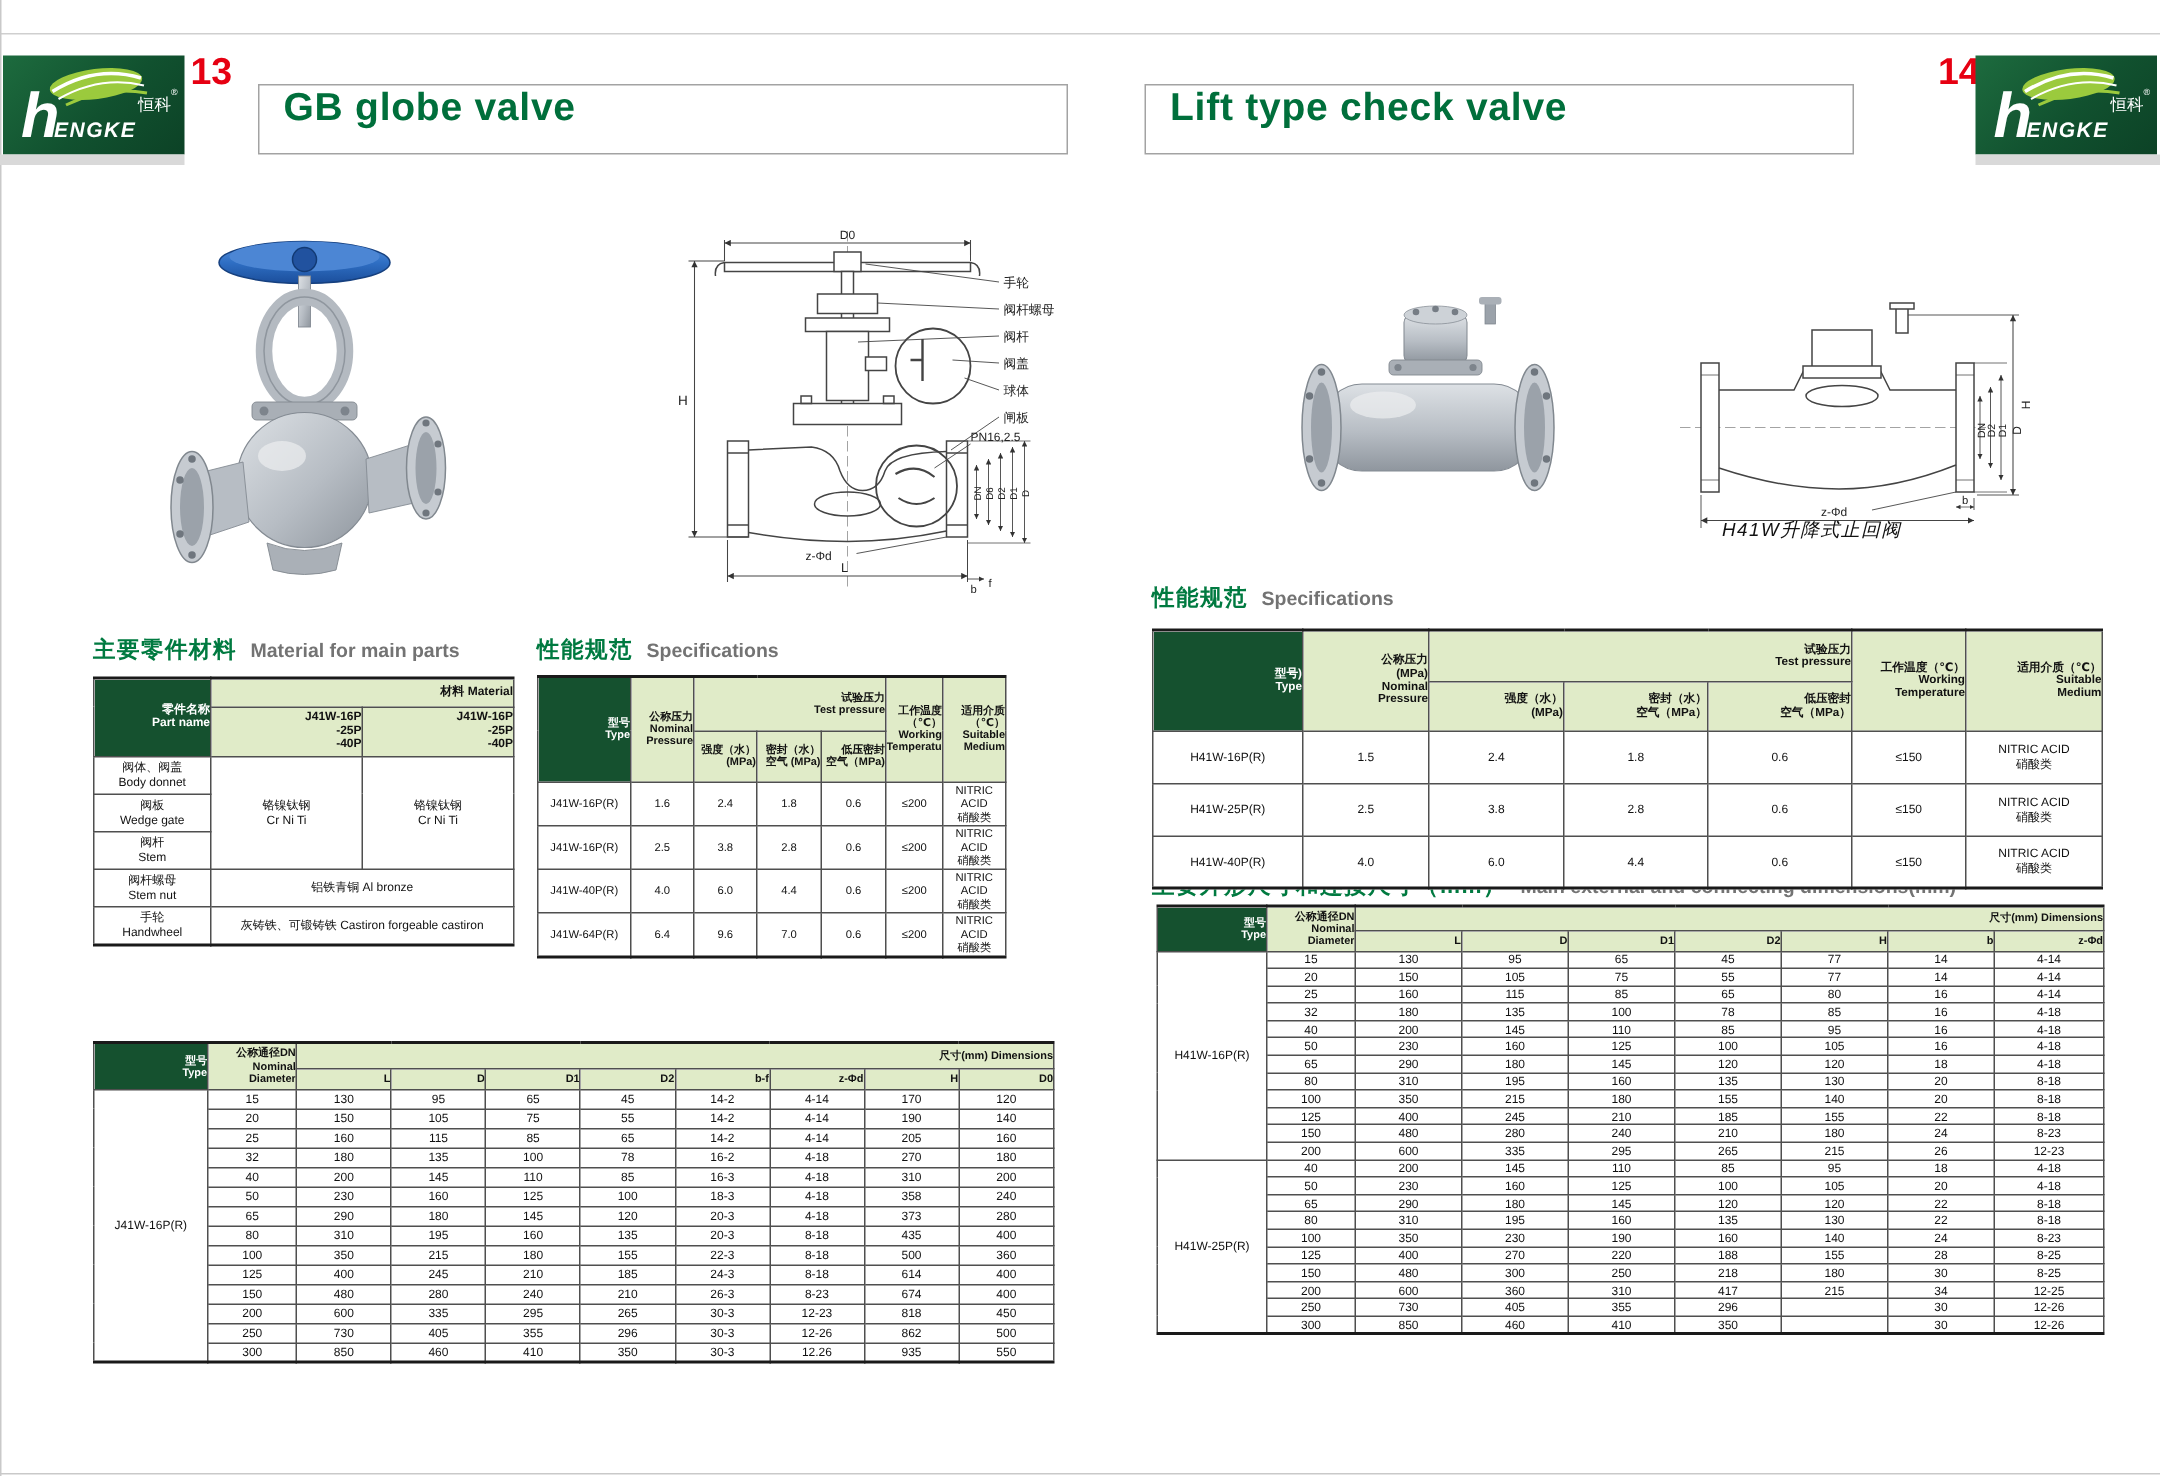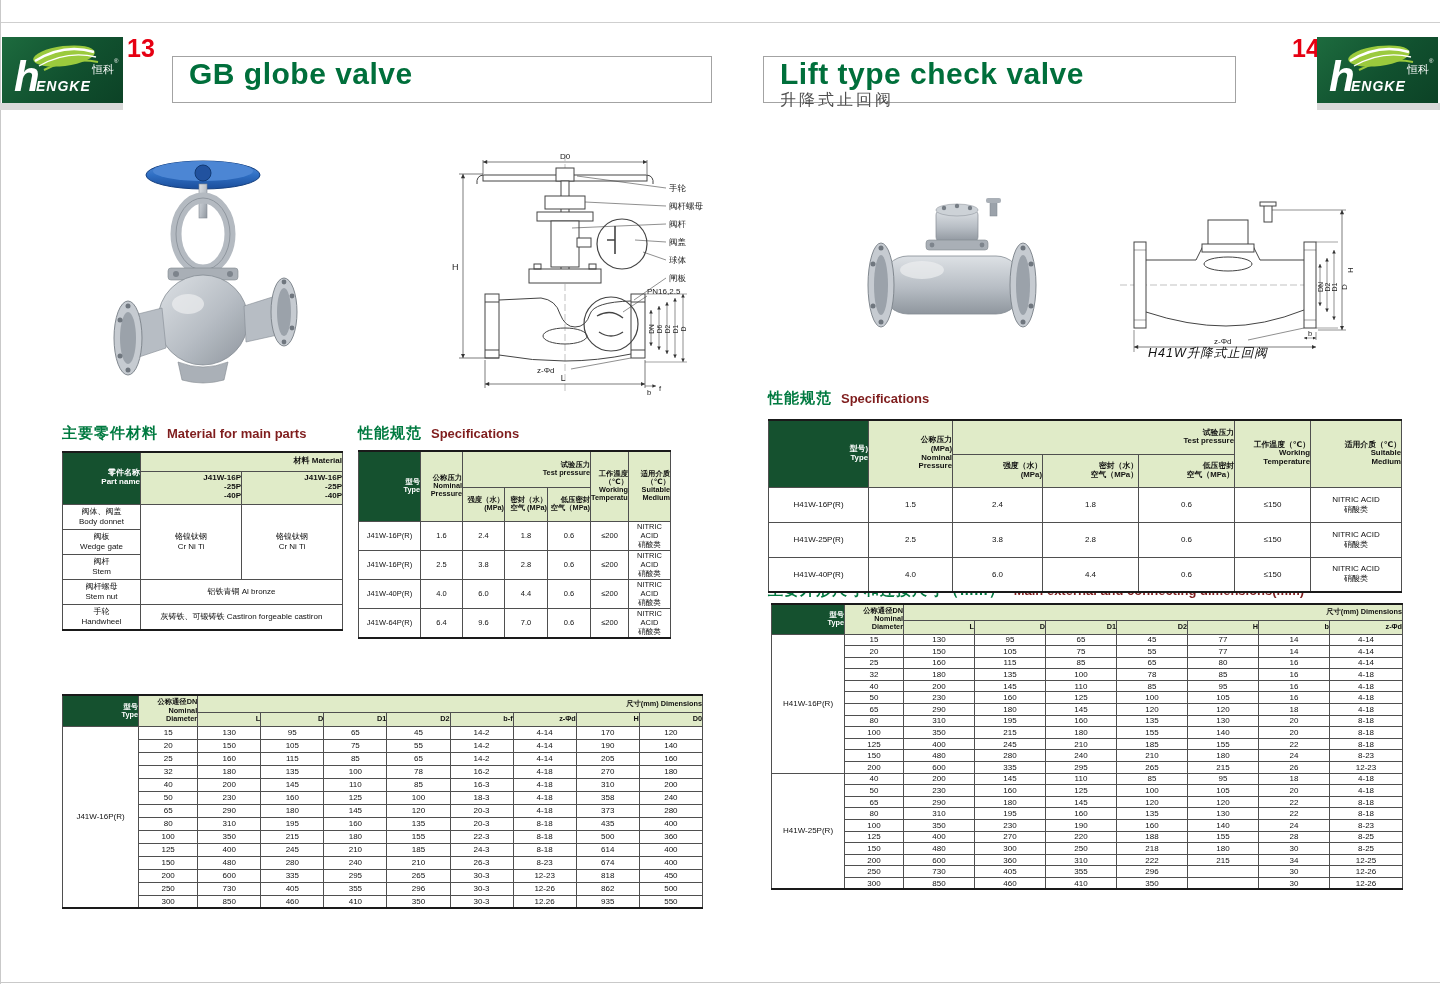--- a/index.html
+++ b/index.html
@@ -8,26 +8,26 @@
   .hair-top{position:absolute;left:0;top:22px;width:1440px;height:1px;background:#cfcfcf;}
   .hair-left{position:absolute;left:0;top:0;width:1px;height:984px;background:#c9c9c9;}
   .hair-bottom{position:absolute;left:0;top:982px;width:1440px;height:1px;background:#c9c9c9;}
 
   .logo-box{position:absolute;top:37px;width:121px;height:66px;
             background:linear-gradient(135deg,#1d6b3e 0%,#11512f 55%,#0c4226 100%);}
   .under-logo{position:absolute;top:103px;height:7px;background:#d9d9d9;}
   .page-num{position:absolute;top:34px;font-size:25px;font-weight:bold;color:#e60012;}
   .title-box{position:absolute;top:56px;height:47px;border:1px solid #a3a3a3;background:#fff;
              box-sizing:border-box;padding:1px 0 0 16px;}
-  .title-en{font-size:30px;font-weight:bold;color:#006f3b;line-height:1.05;letter-spacing:.5px;}
+  .title-en{font-size:26px;font-weight:bold;color:#006f3b;line-height:1.05;letter-spacing:.5px;}
   .title-zh{font-size:16px;color:#4f4f4f;letter-spacing:3px;margin-top:0px;}
 
   .sec-title{position:absolute;white-space:nowrap;}
   .sec-title .zh{font-size:15px;font-weight:bold;color:#007a40;letter-spacing:1px;}
-  .sec-title .en{font-size:13px;font-weight:bold;color:#7f1d1d;margin-left:9px;}
+  .sec-title .en{font-size:13px;font-weight:bold;color:#737373;margin-left:9px;}
 
   table{border-collapse:collapse;table-layout:fixed;position:absolute;background:#fff;
         border-top:2px solid #1a1a1a;border-bottom:2px solid #1a1a1a;}
   td,th{border:1px solid #4f4f4f;text-align:center;vertical-align:middle;padding:0;
         white-space:pre-line;overflow:hidden;color:#111;}
   .hdr-dark{background:#15512f;color:#fff;font-weight:bold;}
   .hdr-light{background:#e0ebc8;font-weight:bold;}
   th{font-weight:bold;line-height:1.12;text-align:right;}
 
   .mat-table{left:62px;top:451px;width:280px;}
@@ -78,21 +78,20 @@
     </svg>
   </div>
   <div class="under-logo" style="left:0;width:123px;"></div>
   <div class="page-num" style="left:127px;">13</div>
   <div class="title-box" style="left:172px;width:540px;">
     <div class="title-en">GB globe valve</div>
   </div>
 
   <div class="title-box" style="left:763px;width:473px;">
     <div class="title-en">Lift type check valve</div>
-    <div class="title-zh">升降式止回阀</div>
   </div>
   <div class="page-num" style="left:1292px;">14</div>
   <div class="logo-box" style="left:1317px;">
     <svg width="121" height="66" viewBox="0 0 121 66">
       <ellipse cx="62" cy="19" rx="31" ry="10" fill="#9bca3d" transform="rotate(-7 62 19)"></ellipse>
       <path d="M33,24 Q62,6 92,15" stroke="#ffffff" stroke-width="2.4" fill="none"></path>
       <path d="M37,29 Q65,13 94,20" stroke="#fff" stroke-width="1.4" fill="none"></path>
       <path d="M42,33 Q68,20 96,25" stroke="#9bca3d" stroke-width="2" fill="none"></path>
       <text x="12" y="54" font-size="42" font-weight="bold" font-style="italic" fill="#ffffff">h</text>
       <text x="34" y="54" font-size="14" font-weight="bold" font-style="italic" fill="#ffffff" letter-spacing="1">ENGKE</text>
@@ -949,21 +948,21 @@
           <td>218</td>
           <td>180</td>
           <td>30</td>
           <td>8-25</td>
         </tr>
         <tr>
           <td>200</td>
           <td>600</td>
           <td>360</td>
           <td>310</td>
-          <td>222</td>
+          <td>417</td>
           <td>215</td>
           <td>34</td>
           <td>12-25</td>
         </tr>
         <tr>
           <td>250</td>
           <td>730</td>
           <td>405</td>
           <td>355</td>
           <td>296</td>

